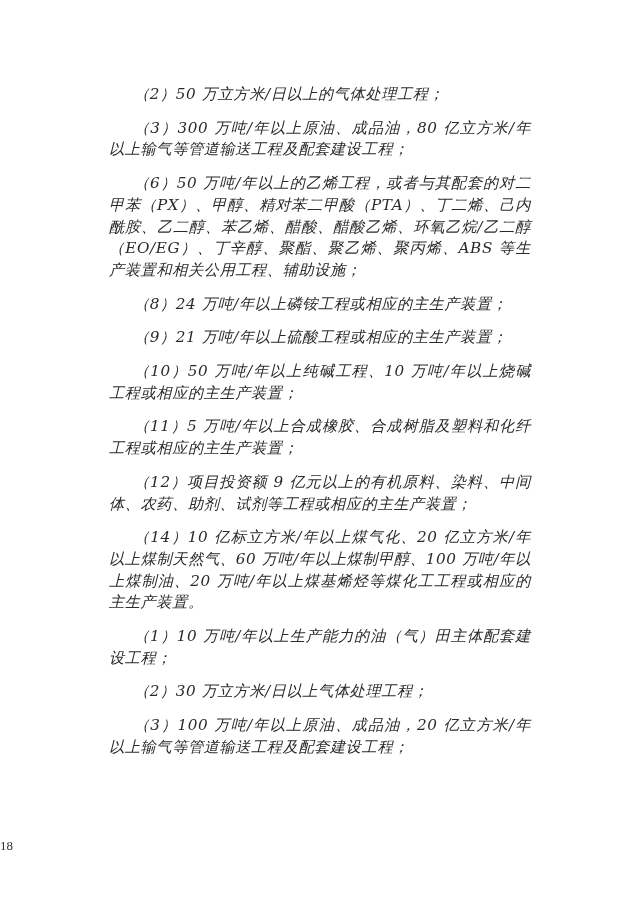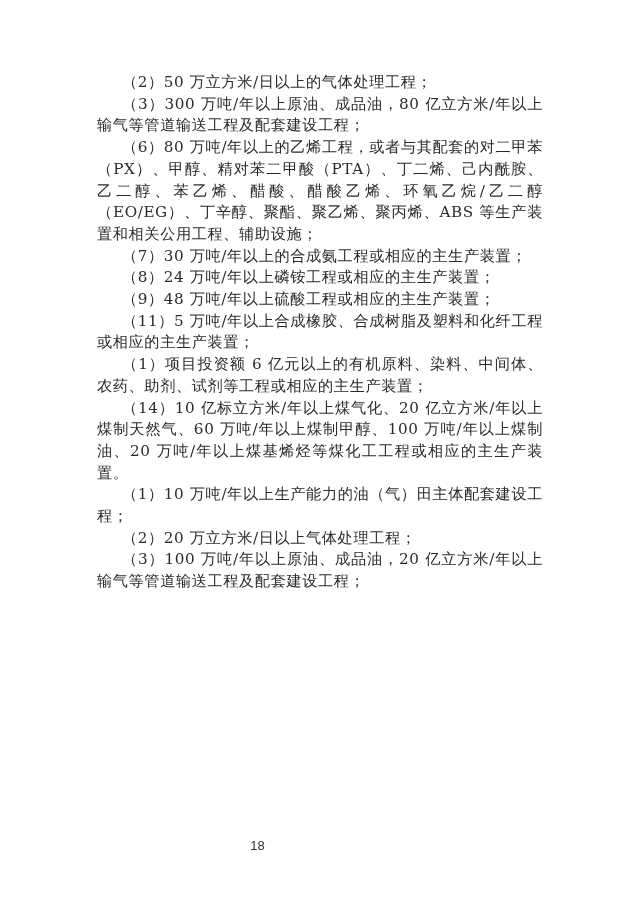--- a/index.html
+++ b/index.html
@@ -4,40 +4,40 @@
 <style>
   html, body { margin: 0; padding: 0; background: #ffffff; }
   body { width: 640px; height: 905px; position: relative; overflow: hidden; }
   .page {
     position: absolute; left: 97px; top: 72px; width: 446px;
     font-family: "DejaVu Serif", "Liberation Serif", serif;
     font-size: 15.2px; line-height: 21.7px; color: #2a2a2a;
     text-align: justify; text-justify: inter-character;
     letter-spacing: 0.6px;
   }
-  .para { margin: 0; text-indent: 25px; }
+  .para { margin: 12px; text-indent: 25px; font-style: italic; }
   .para.lead { text-indent: 25px; }
   .page-number {
     position: absolute; left: 0; width: 515px; top: 838px;
-    text-align: center; font-family: Liberation Sans, sans-serif;
+    text-align: left; font-family: Liberation Serif, serif;
     font-size: 13px; color: #333;
   }
 </style>
 </head>
 <body>
 
 <div class="page">
   <p class="para">（2）50 万立方米/日以上的气体处理工程；</p>
   <p class="para">（3）300 万吨/年以上原油、成品油，80 亿立方米/年以上输气等管道输送工程及配套建设工程；</p>
-  <p class="para">（6）80 万吨/年以上的乙烯工程，或者与其配套的对二甲苯（PX）、甲醇、精对苯二甲酸（PTA）、丁二烯、己内酰胺、乙二醇、苯乙烯、醋酸、醋酸乙烯、环氧乙烷/乙二醇（EO/EG）、丁辛醇、聚酯、聚乙烯、聚丙烯、ABS 等生产装置和相关公用工程、辅助设施；</p>
-  <p class="para">（7）30 万吨/年以上的合成氨工程或相应的主生产装置；</p>
+  <p class="para">（6）50 万吨/年以上的乙烯工程，或者与其配套的对二甲苯（PX）、甲醇、精对苯二甲酸（PTA）、丁二烯、己内酰胺、乙二醇、苯乙烯、醋酸、醋酸乙烯、环氧乙烷/乙二醇（EO/EG）、丁辛醇、聚酯、聚乙烯、聚丙烯、ABS 等生产装置和相关公用工程、辅助设施；</p>
   <p class="para">（8）24 万吨/年以上磷铵工程或相应的主生产装置；</p>
-  <p class="para">（9）48 万吨/年以上硫酸工程或相应的主生产装置；</p>
+  <p class="para">（9）21 万吨/年以上硫酸工程或相应的主生产装置；</p>
+  <p class="para">（10）50 万吨/年以上纯碱工程、10 万吨/年以上烧碱工程或相应的主生产装置；</p>
   <p class="para">（11）5 万吨/年以上合成橡胶、合成树脂及塑料和化纤工程或相应的主生产装置；</p>
-  <p class="para">（1）项目投资额 6 亿元以上的有机原料、染料、中间体、农药、助剂、试剂等工程或相应的主生产装置；</p>
+  <p class="para">（12）项目投资额 9 亿元以上的有机原料、染料、中间体、农药、助剂、试剂等工程或相应的主生产装置；</p>
   <p class="para">（14）10 亿标立方米/年以上煤气化、20 亿立方米/年以上煤制天然气、60 万吨/年以上煤制甲醇、100 万吨/年以上煤制油、20 万吨/年以上煤基烯烃等煤化工工程或相应的主生产装置。</p>
   <p class="para">（1）10 万吨/年以上生产能力的油（气）田主体配套建设工程；</p>
-  <p class="para">（2）20 万立方米/日以上气体处理工程；</p>
+  <p class="para">（2）30 万立方米/日以上气体处理工程；</p>
   <p class="para">（3）100 万吨/年以上原油、成品油，20 亿立方米/年以上输气等管道输送工程及配套建设工程；</p>
 
 </div>
 
 <div class="page-number">18</div>
 
 </body></html>

